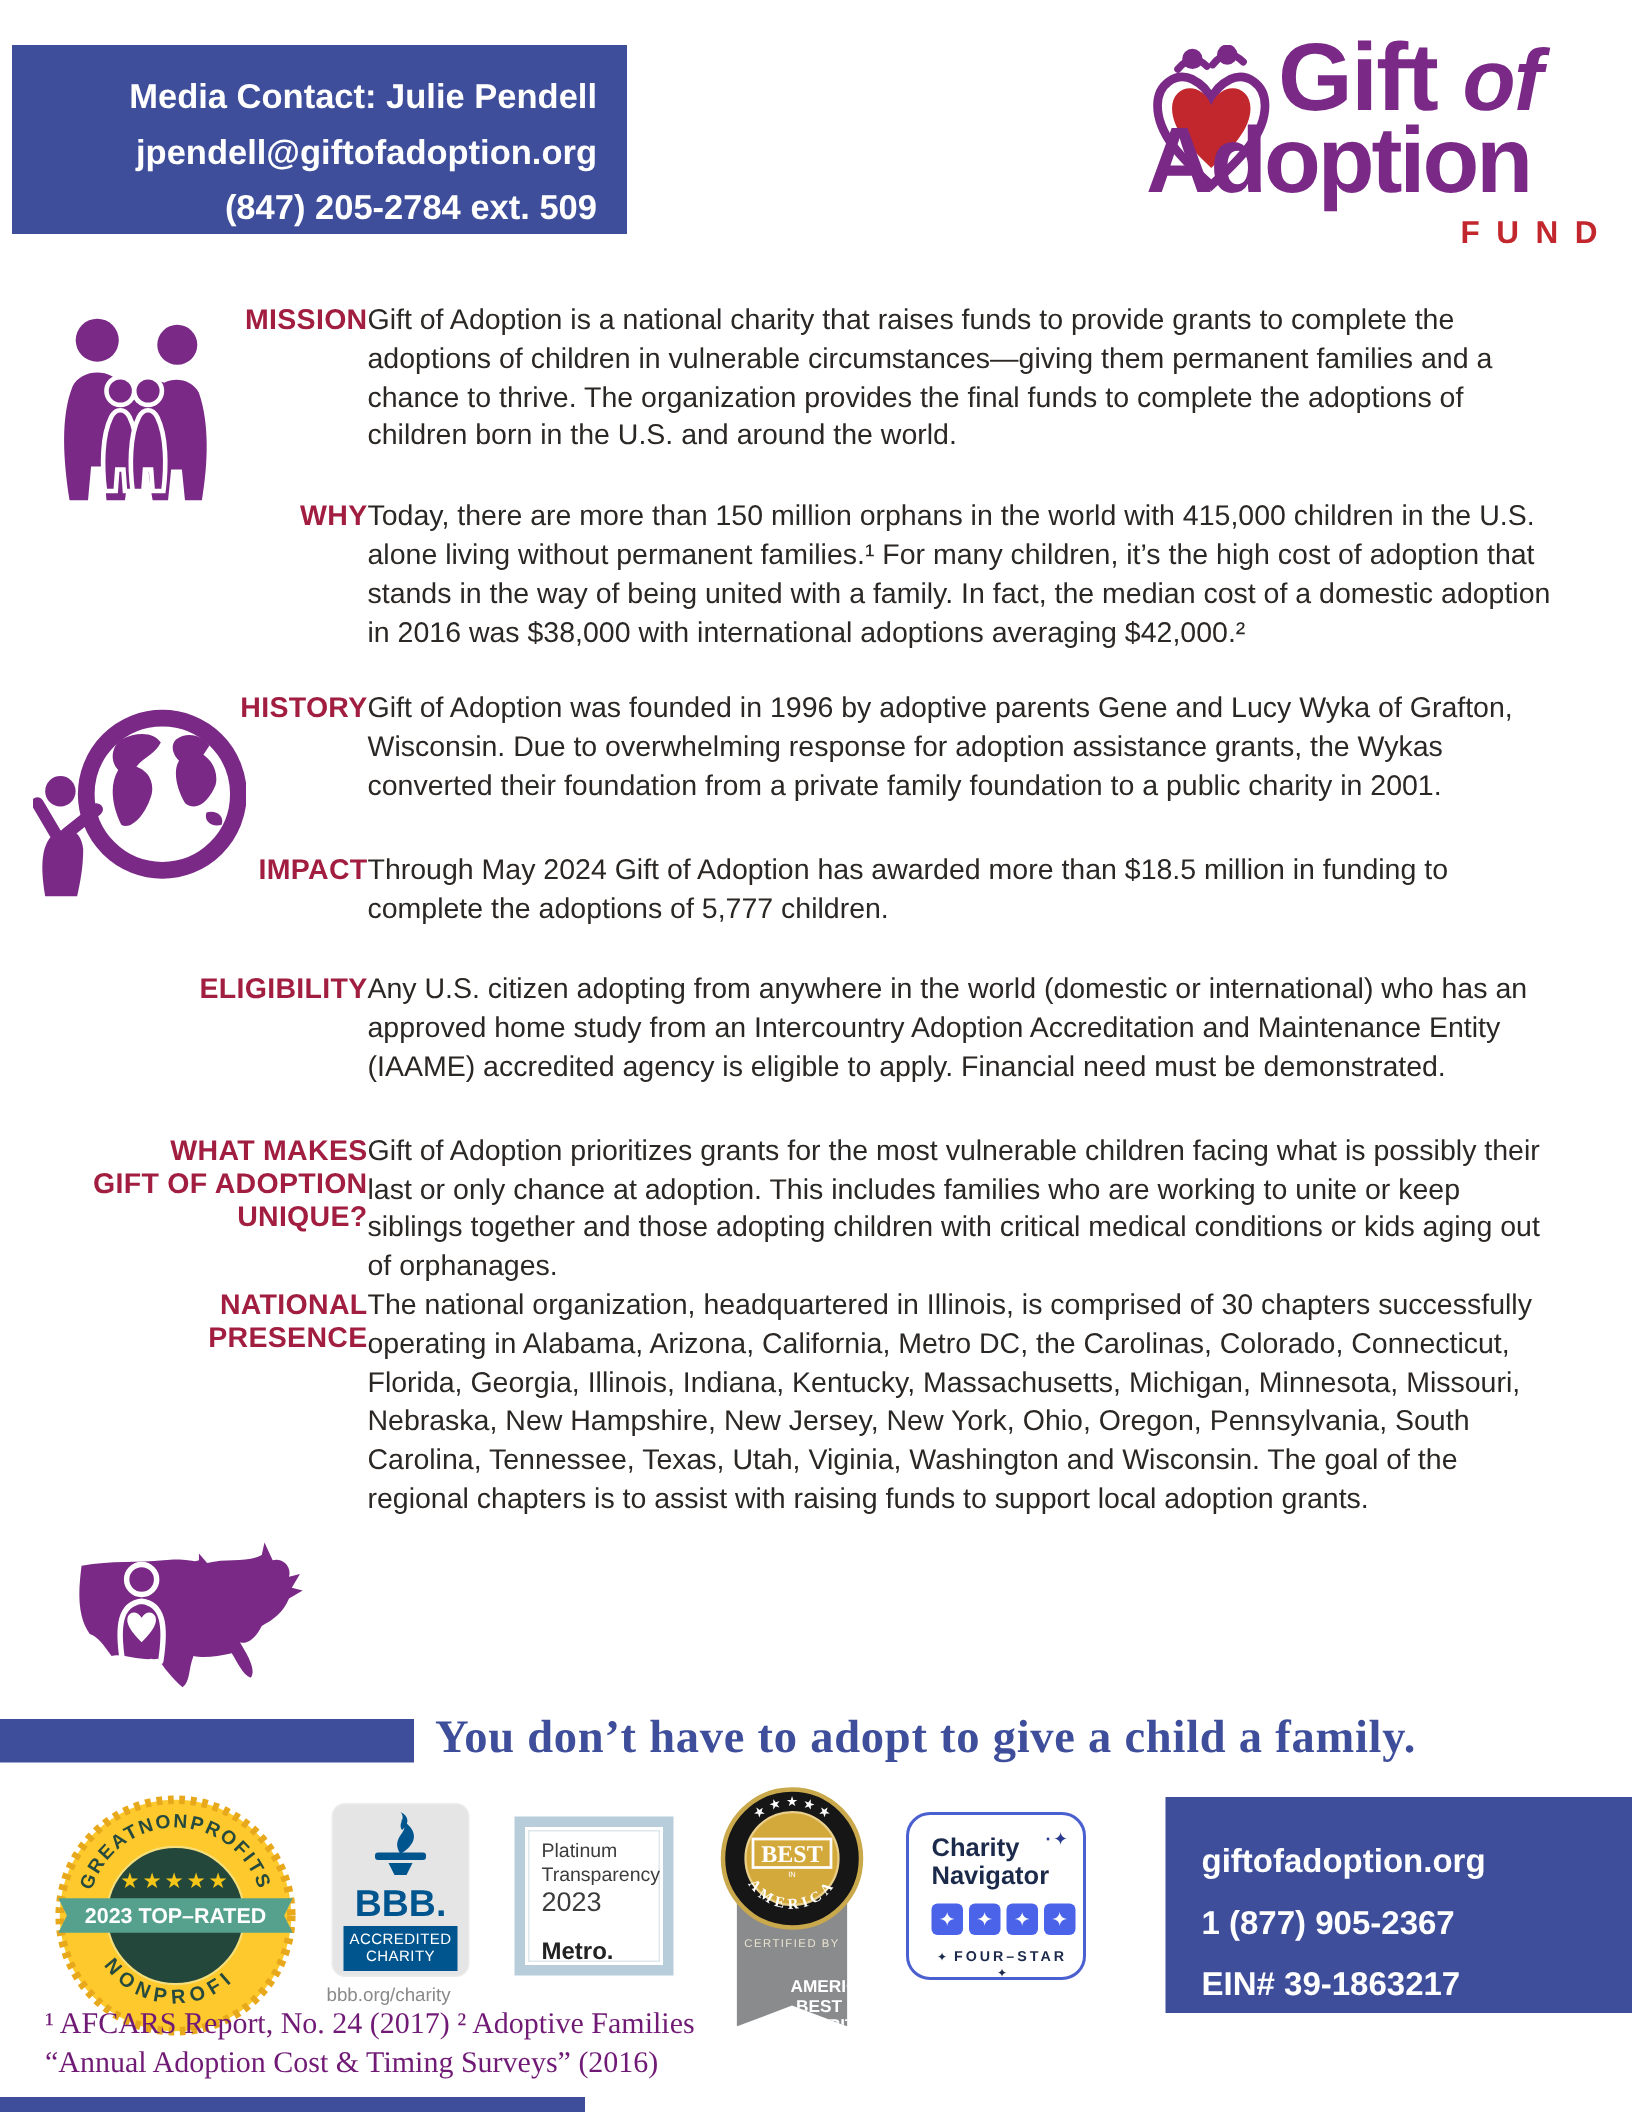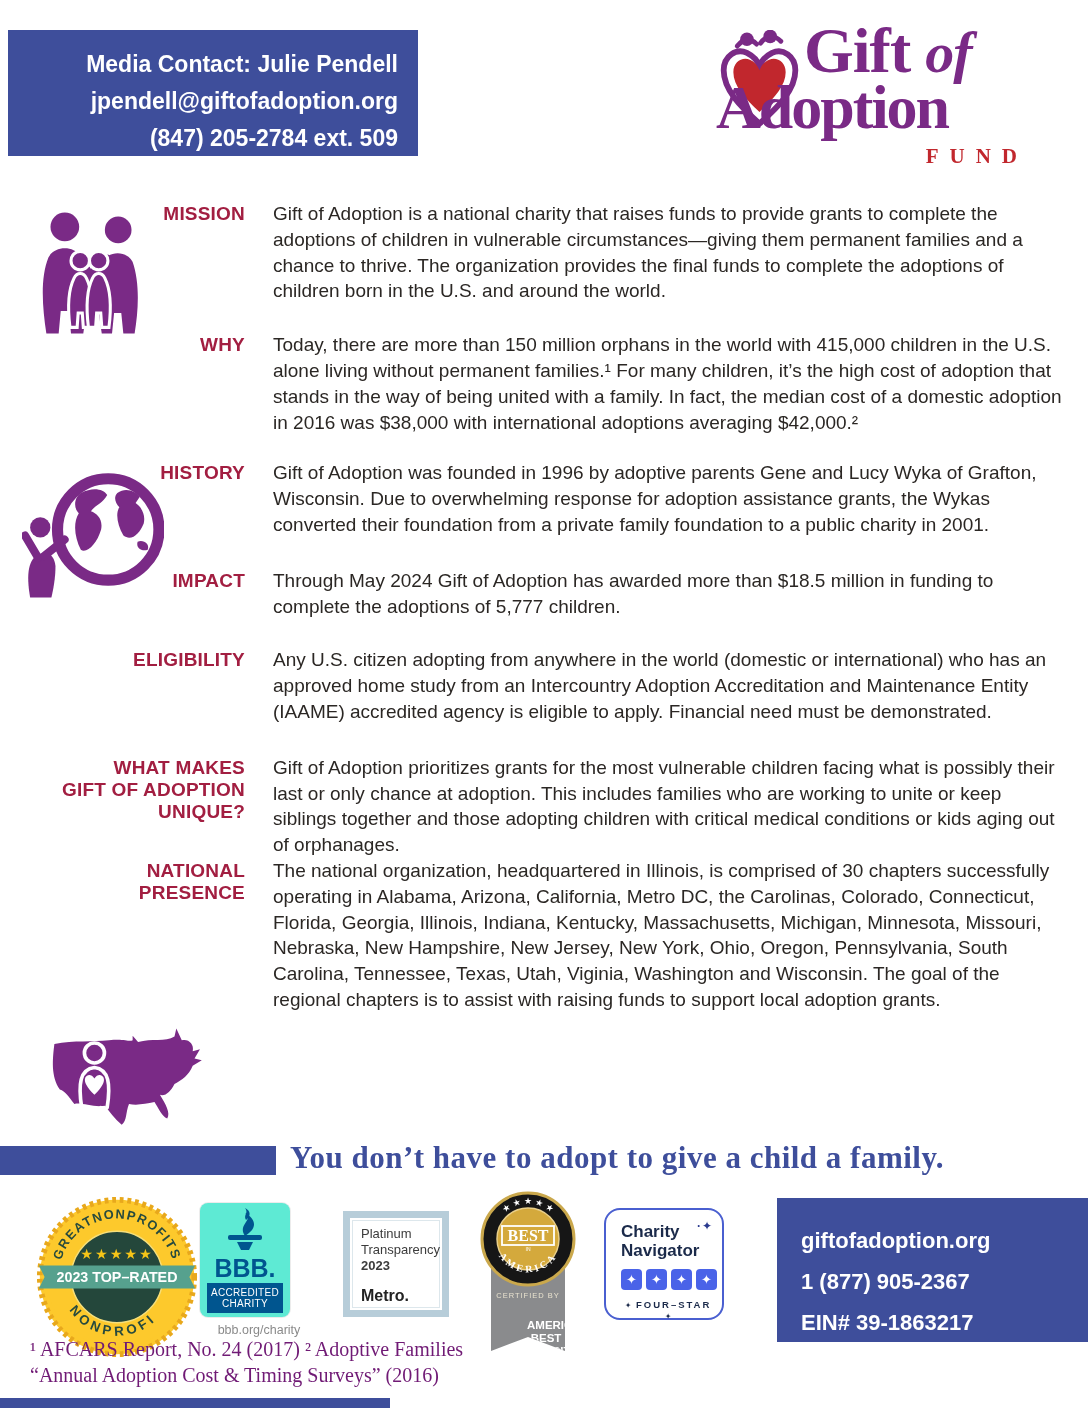--- a/index.html
+++ b/index.html
@@ -4,60 +4,60 @@
 <style>
   * { margin:0; padding:0; box-sizing:border-box; }
   body { background:#fff; }
   .page { position:relative; width:1088px; height:1408px; background:#fff; overflow:hidden;
           font-family:"Liberation Sans","DejaVu Sans",sans-serif; }
 
   
   .header-box { position:absolute; left:8px; top:30px; width:410px; height:126px;
                 background:#3e4e9b; color:#fff; text-align:right; padding:16px 20px 0 0;
                 font-size:23px; font-weight:bold; line-height:37px; }
-  .logo { position:absolute; left:712px; top:24px; width:318px; height:164px; color:#7a2a86;
-          font-family:Liberation Serif, serif; }
+  .logo { position:absolute; left:760px; top:24px; width:318px; height:164px; color:#7a2a86;
+          font-family:Liberation Sans, sans-serif; }
   .logo-mark { position:absolute; left:2px; top:6px; width:92px; height:98px; }
   .logo-gift { position:absolute; left:92px; top:-10px; font-size:64px; font-weight:bold; letter-spacing:-1px; }
   .logo-gift i { font-size:58px; }
   .logo-adoption { position:absolute; left:4px; top:48px; font-size:62px; font-weight:bold; letter-spacing:-2px; }
   .logo-fund { position:absolute; right:2px; top:120px; color:#c1272d; font-size:21px;
                font-weight:bold; letter-spacing:11px; }
 
   
   .content { position:absolute; left:0; top:201px; width:1066px; }
-  .section { display:grid; grid-template-columns:245px 1fr; column-gap:28px; }
+  .section { display:grid; grid-template-columns:245px 1fr; }
   .sec-label { color:#a21e41; font-weight:bold; font-size:19px; text-align:right;
                white-space:pre-line; line-height:22px; padding-top:2px; letter-spacing:0.2px; }
   .sec-text { color:#2b2724; font-size:19px; line-height:25.8px; max-width:790px; }
   .mt28{margin-top:28px} .mt25{margin-top:25px} .mt30{margin-top:30px} .mt23{}
 
   .side-icon { position:absolute; }
 
   
   .tagline-bar { position:absolute; left:0; top:1146px; width:276px; height:29px; background:#3e4e9b; }
   .tagline-text { position:absolute; left:290px; top:1140px; font-family:"Liberation Serif","DejaVu Serif",serif;
                   font-weight:bold; font-size:31px; color:#3e4e9b; letter-spacing:0.5px; }
 
   
   .gn-badge { position:absolute; left:36px; top:1196px; width:162px; height:162px; }
 
-  .bbb-card { position:absolute; left:200px; top:1203px; width:90px; height:114px; background:#5eead4;
+  .bbb-card { position:absolute; left:222px; top:1203px; width:90px; height:114px; background:#e5e5e5;
               border-radius:8px; box-shadow:0 0 0 1px #ececec; text-align:center; padding-top:5px; }
   .bbb-name { font-size:25px; font-weight:bold; color:#00558f; line-height:24px; }
   .bbb-accred { margin:3px auto 0; width:76px; background:#00558f; color:#fff; font-size:10px;
                 font-weight:normal; line-height:11px; padding:4px 0; white-space:pre-line; letter-spacing:0.3px; }
   .bbb-url { position:absolute; left:199px; top:1323px; width:120px; text-align:center;
              font-size:12.5px; color:#8a8a8a; }
 
   .candid { position:absolute; left:343px; top:1211px; width:106px; height:106px;
             border:7px solid #b7cdd9; background:#fff; padding:8px 0 0 11px; }
   .candid-inner { border:1px solid #dde7ec; position:absolute; inset:2px; }
   .candid-l { position:relative; font-size:13px; color:#3c3c3c; line-height:16px; }
-  .candid-year { position:relative; font-size:13px; font-weight:bold; color:#3c3c3c; }
+  .candid-year { position:relative; font-size:18px; font-weight:normal; color:#3c3c3c; }
   .candid-brand { position:relative; font-size:16px; font-weight:bold; color:#222; margin-top:14px; }
 
   .best { position:absolute; left:479px; top:1191px; width:98px; height:160px; }
   .best-ribbon { position:absolute; left:12px; top:44px; width:74px; height:116px; background:#8a8b8d;
                  clip-path:polygon(0 0,100% 0,100% 100%,50% 88%,0 100%); text-align:center; }
   .best-cert { margin-top:56px; font-size:7.5px; color:#e9e3cf; letter-spacing:1px; }
   .best-charities { margin-top:19px; font-family:Liberation Sans, sans-serif; font-weight:bold;
                     font-size:11.5px; color:#fff; line-height:13px; white-space:pre-line;padding-left:36px; }
   .best-medal { position:absolute; left:1px; top:0; width:96px; height:96px; }
 

